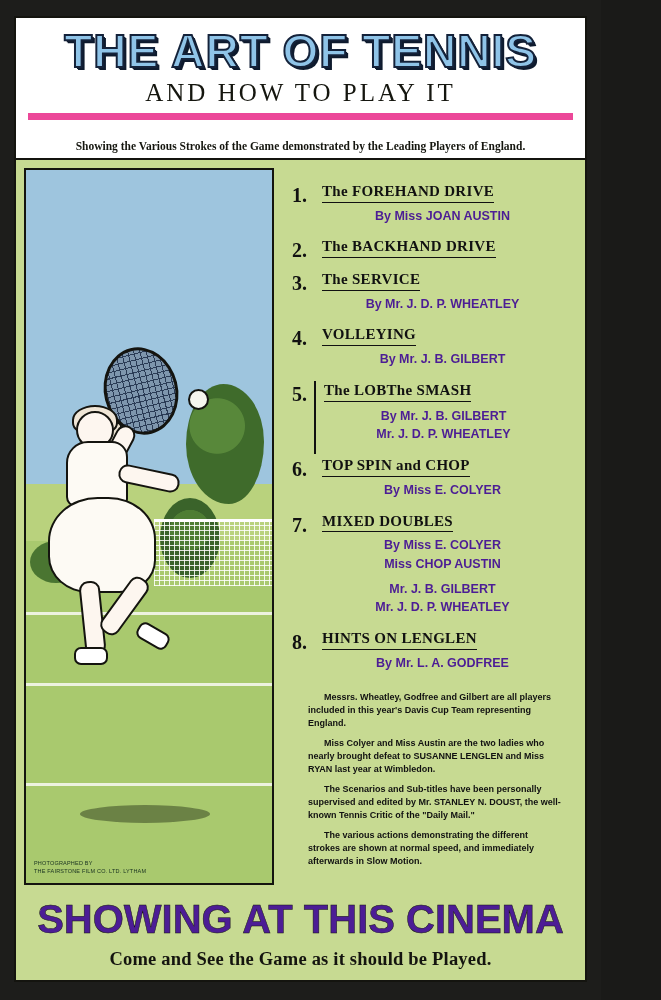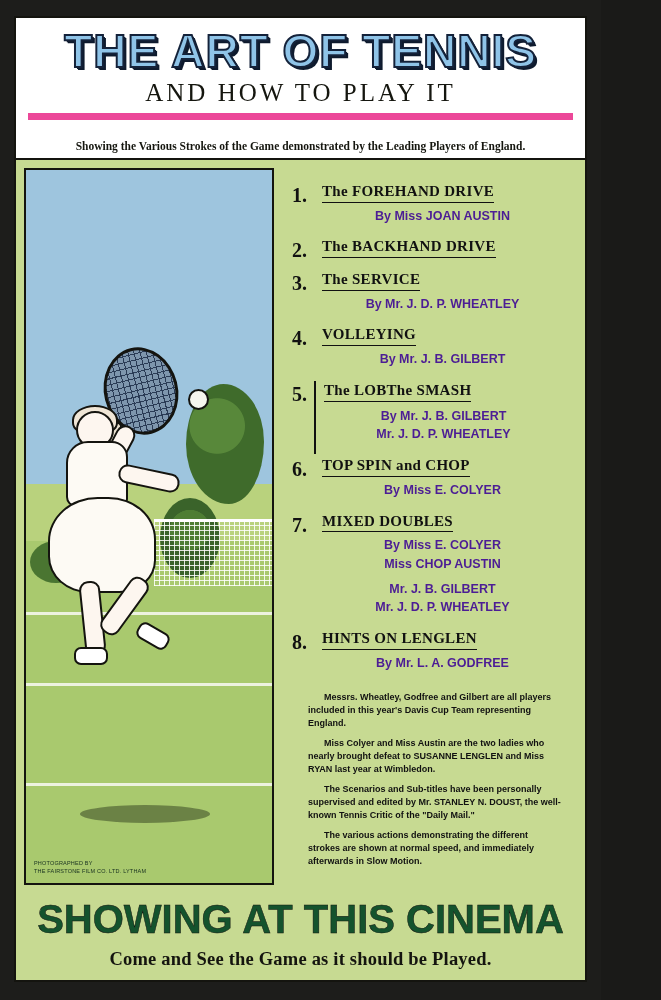--- a/index.html
+++ b/index.html
@@ -188,21 +188,21 @@
   
   .footer{
     text-align:center;
     padding:10px 6px 10px 6px;
   }
   .showing{
     font-family:"Liberation Sans", sans-serif;
     font-weight:bold;
     font-size:40px;
     letter-spacing:0px;
-    color:#14532d;
+    color:#4c1d95;
     line-height:1;
     margin:4px 0 10px 0;
     white-space:nowrap;
     -webkit-text-stroke:0.5px #14140f;
   }
   .come{
     font-family:"Liberation Serif", serif;
     font-weight:bold;
     font-size:18.5px;
     color:#14140f;

